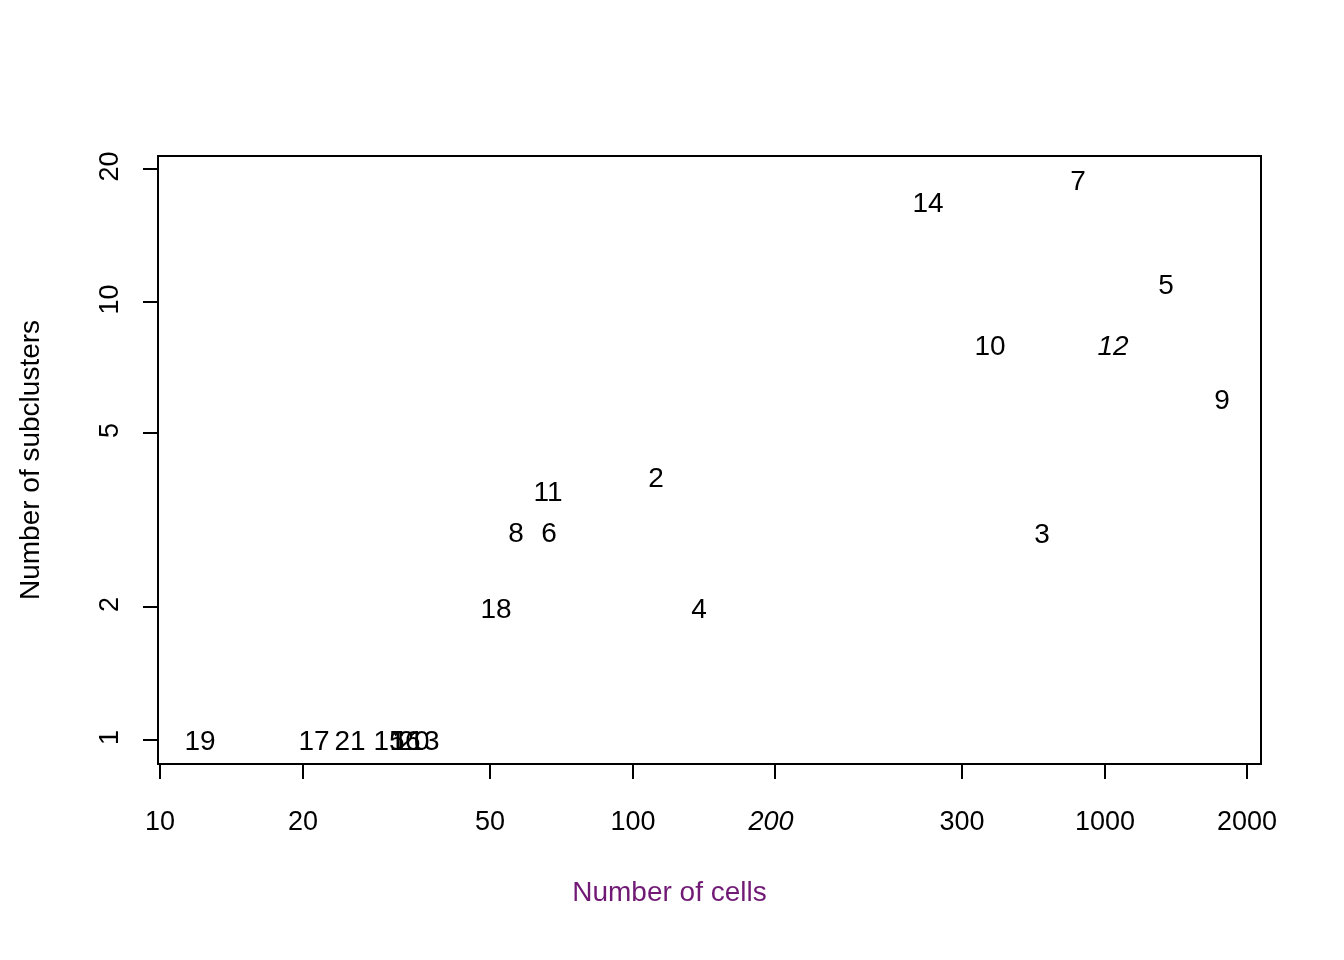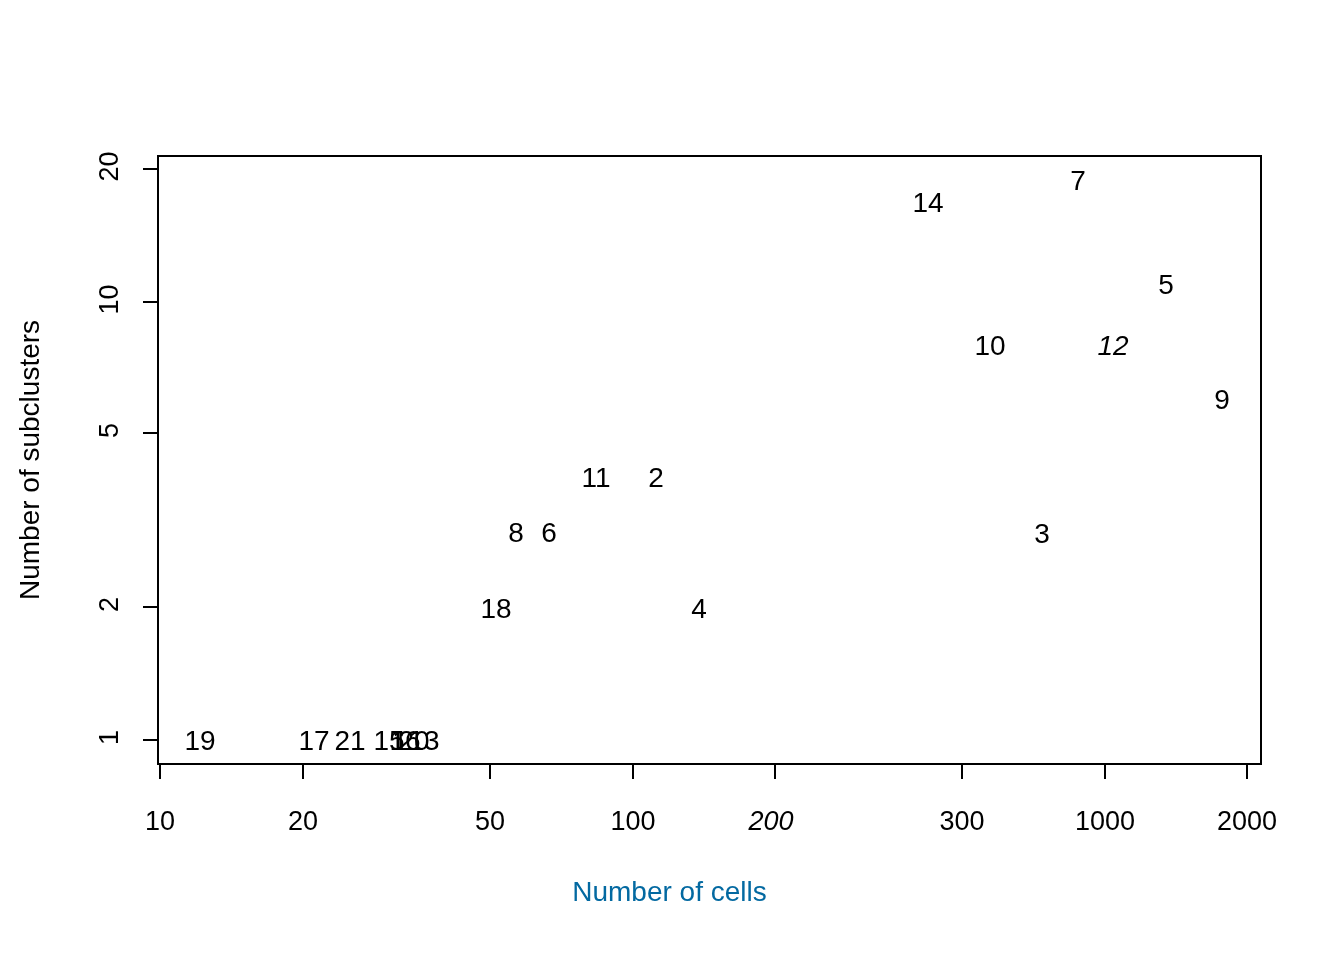--- a/index.html
+++ b/index.html
@@ -61,21 +61,21 @@
     transform: rotate(-90deg);
   }
   
   #x-axis-title {
     position: absolute;
     left: 0;
     top: 878px;
     width: 1339px;
     text-align: center;
     font-size: 28px;
-    color: #0369a1;
+    color: #701a75;
     line-height: 1;
   }
   #y-axis-title-wrap {
     position: absolute;
     left: 0px;
     top: 0px;
     width: 60px;
     height: 920px;
     display: flex;
     align-items: center;
@@ -151,21 +151,21 @@
       <div class="data-point-label" style="left: 400px; top: 741px;">1</div>
       <div class="data-point-label" style="left: 656px; top: 478px;">2</div>
       <div class="data-point-label" style="left: 1042px; top: 534px;">3</div>
       <div class="data-point-label" style="left: 699px; top: 609px;">4</div>
       <div class="data-point-label" style="left: 1166px; top: 285px;">5</div>
       <div class="data-point-label" style="left: 549px; top: 533px;">6</div>
       <div class="data-point-label" style="left: 1078px; top: 181px;">7</div>
       <div class="data-point-label" style="left: 516px; top: 533px;">8</div>
       <div class="data-point-label" style="left: 1222px; top: 400px;">9</div>
       <div class="data-point-label" style="left: 990px; top: 346px;">10</div>
-      <div class="data-point-label" style="left: 548px; top: 478px; margin-left: 48px;">11</div>
+      <div class="data-point-label" style="left: 548px; top: 492px;">11</div>
       <div class="data-point-label" style="left: 1113px; top: 346px; font-style: italic;">12</div>
       <div class="data-point-label" style="left: 424px; top: 741px;">13</div>
       <div class="data-point-label" style="left: 928px; top: 203px;">14</div>
       <div class="data-point-label" style="left: 389px; top: 741px;">15</div>
       <div class="data-point-label" style="left: 405px; top: 741px;">16</div>
       <div class="data-point-label" style="left: 314px; top: 741px;">17</div>
       <div class="data-point-label" style="left: 496px; top: 609px;">18</div>
       <div class="data-point-label" style="left: 200px; top: 741px;">19</div>
       <div class="data-point-label" style="left: 414px; top: 741px;">20</div>
       <div class="data-point-label" style="left: 350px; top: 741px;">21</div>

